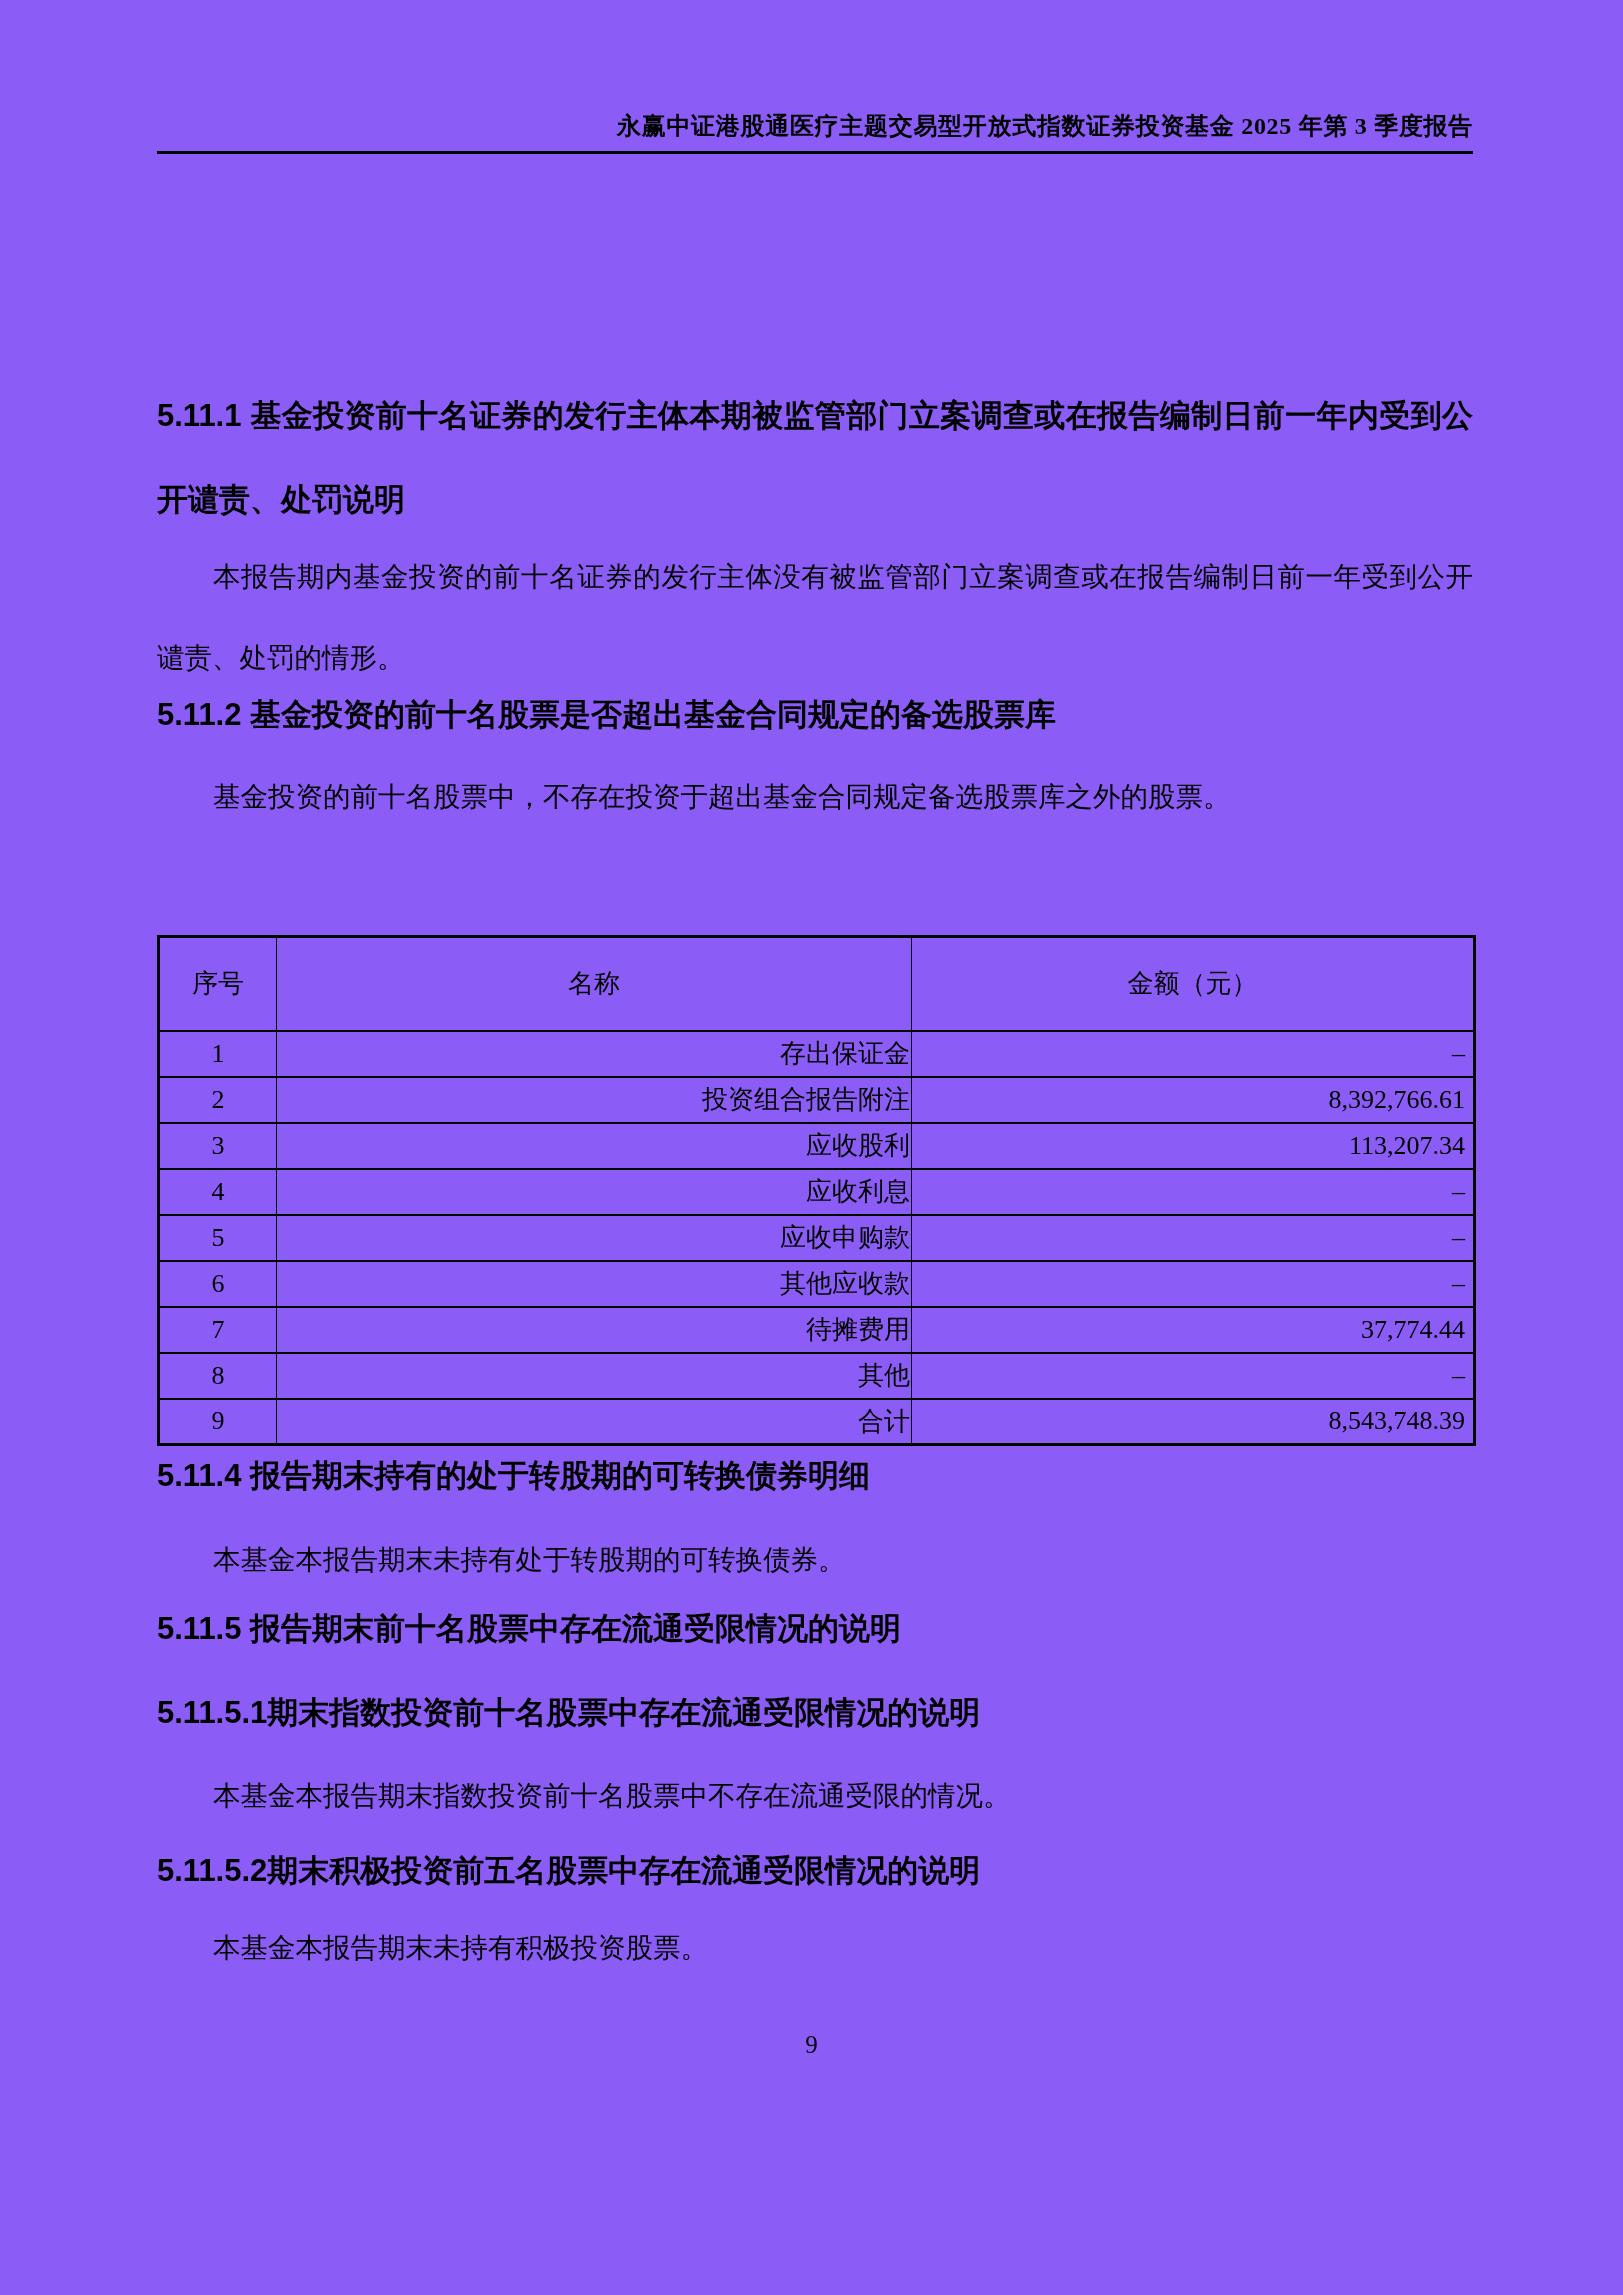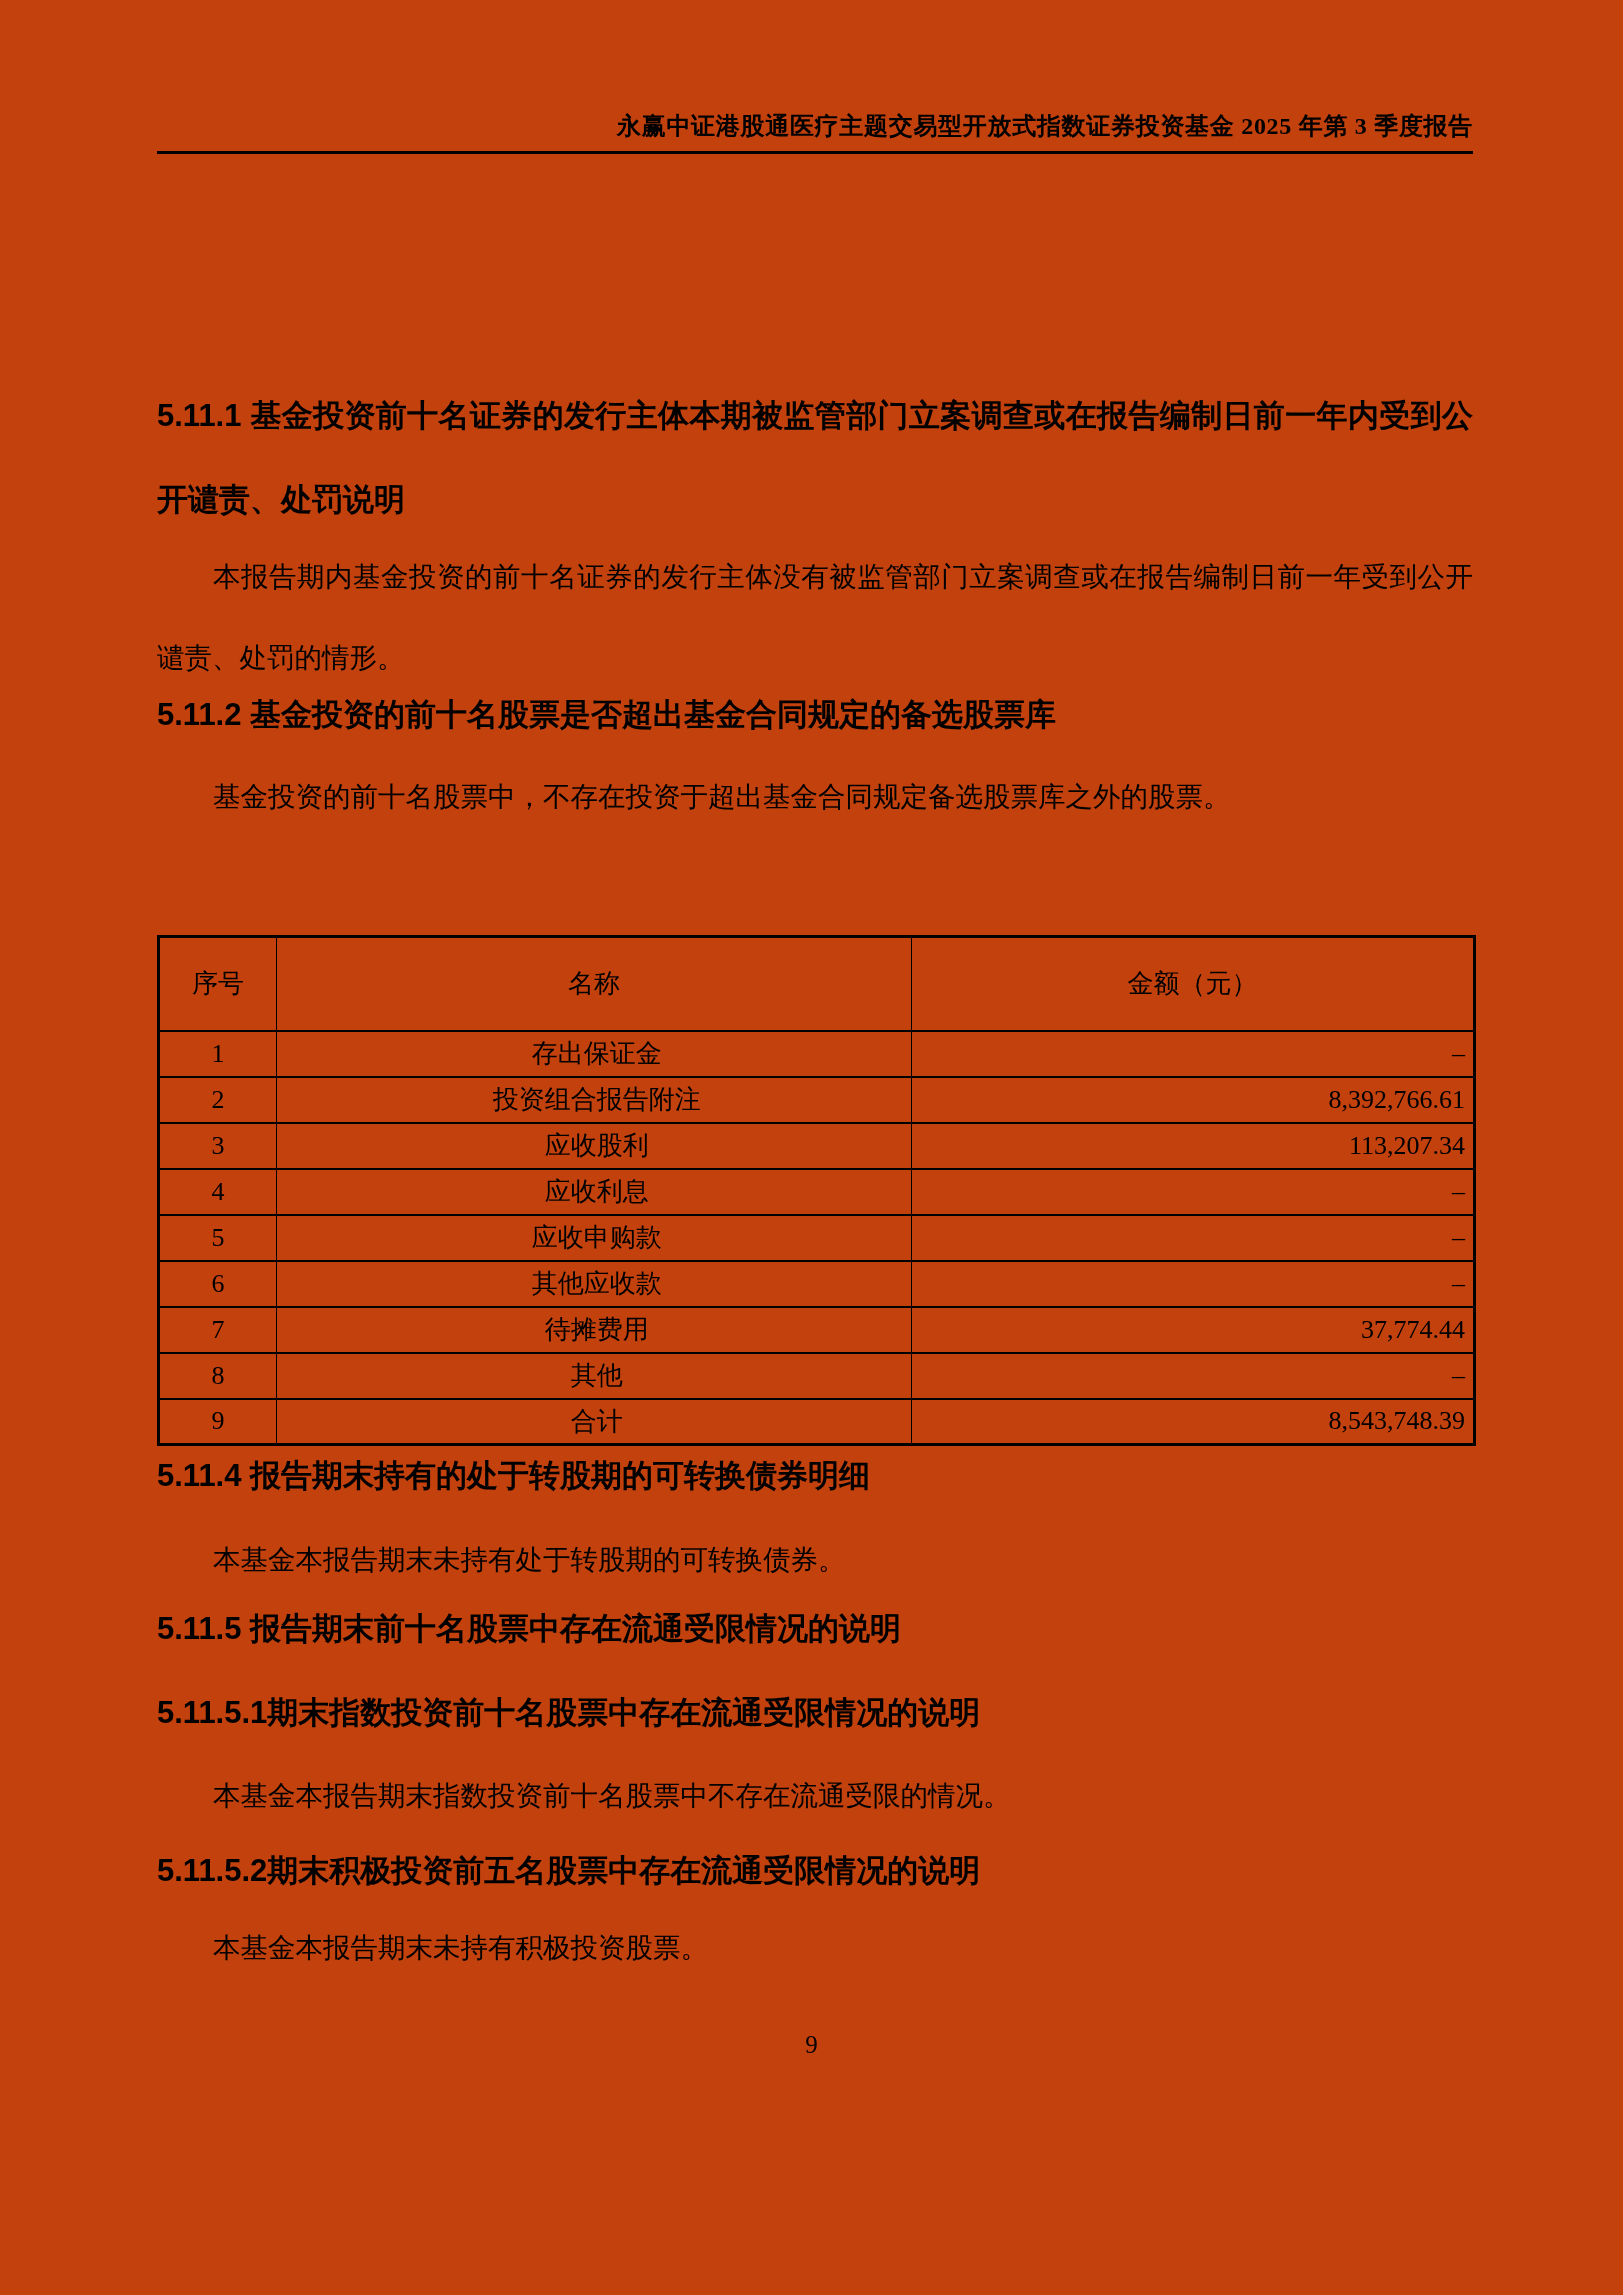--- a/index.html
+++ b/index.html
@@ -4,21 +4,21 @@
 <style>
   html, body {
     margin: 0;
     padding: 0;
     background: #ffffff;
   }
   .page {
     position: relative;
     width: 1623px;
     height: 2295px;
-    background: #c2410c;
+    background: #8b5cf6;
     color: #000000;
     font-family: "Liberation Serif", "DejaVu Serif", serif;
     overflow: hidden;
   }
   .abs {
     position: absolute;
     left: 157px;
     width: 1316px;
   }
   .doc-header {
@@ -85,21 +85,21 @@
   tr.head-row {
     height: 94px;
   }
   tr.data-row {
     height: 46px;
   }
   col.c-no     { width: 118px; }
   col.c-name   { width: 635px; }
   col.c-amount { width: 563px; }
   td.cell-no     { text-align: center; }
-  td.cell-name   { text-align: center;  padding-left: 6.5px; }
+  td.cell-name   { text-align: right;  padding-left: 6.5px; }
   td.cell-amount { text-align: right; padding-right: 7.9px; }
   th.col-h { text-align: center; }
   .page-number {
     top: 2028px;
     left: 0;
     width: 1623px;
     text-align: center;
     font-size: 25px;
     line-height: 33px;
   }

